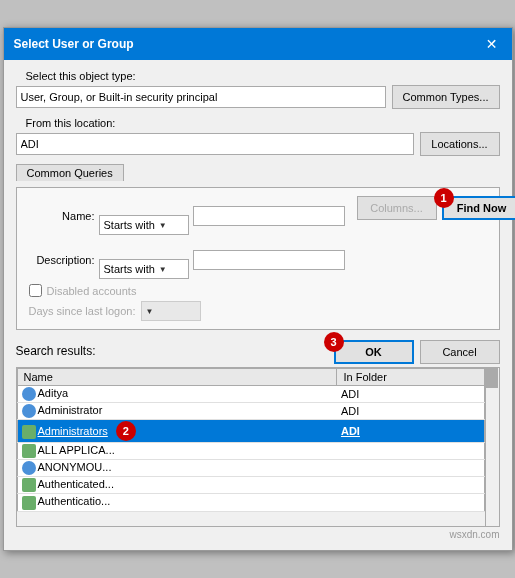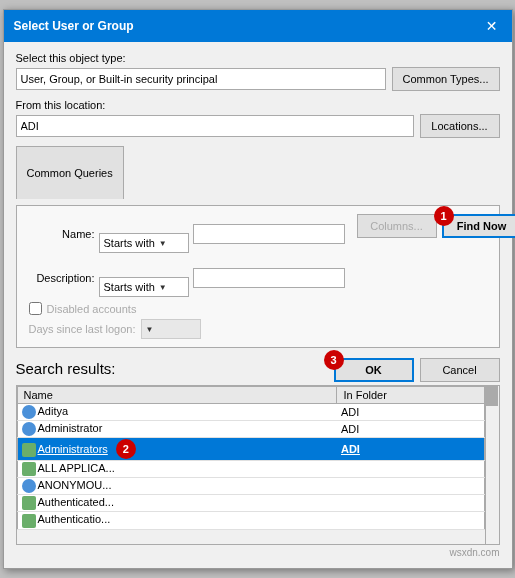--- a/index.html
+++ b/index.html
@@ -42,20 +42,21 @@
       align-items: center;
       justify-content: center;
     }
     .dialog-body {
       padding: 10px 12px;
     }
     .field-label {
       font-size: 11px;
       margin-bottom: 3px;
       color: #000;
+      margin-left: 10px;
     }
     .field-row {
       display: flex;
       align-items: center;
       gap: 6px;
       margin-bottom: 8px;
     }
     .text-input {
       flex: 1;
       height: 22px;
@@ -88,21 +89,21 @@
     .common-queries-box {
       border: 1px solid #aaa;
       background: #f8f8f8;
       padding: 8px;
       margin-bottom: 10px;
     }
     .common-queries-tab {
       background: #e1e1e1;
       border: 1px solid #aaa;
       border-bottom: none;
-      padding: 20px 10px;
+      padding: 2px 10px;
       font-size: 11px;
       display: inline-block;
       margin-bottom: 6px;
     }
     .query-row {
       display: flex;
       align-items: center;
       margin-bottom: 5px;
       gap: 4px;
     }
@@ -180,21 +181,21 @@
       padding-left: 8px;
     }
     .queries-with-buttons {
       display: flex;
       gap: 4px;
     }
     .queries-inner {
       flex: 1;
     }
     .search-results-label {
-      font-size: 15px;
+      font-size: 12px;
       margin-bottom: 3px;
     }
     .results-table {
       width: 100%;
       border-collapse: collapse;
       background: white;
       border: 1px solid #aaa;
     }
     .results-table th {
       background: #e8e8e8;

